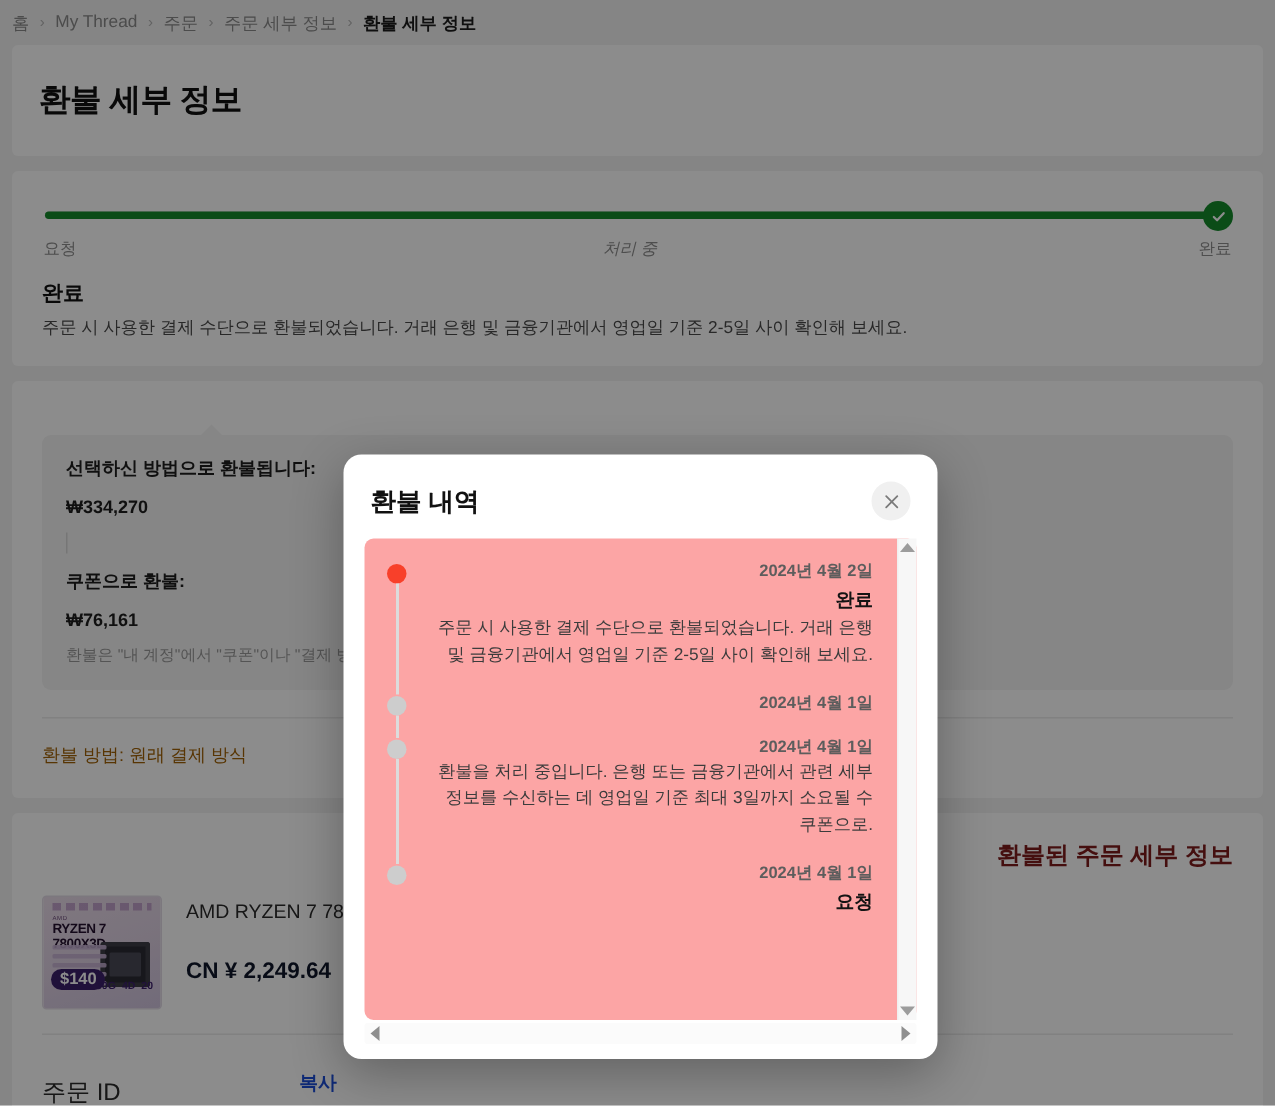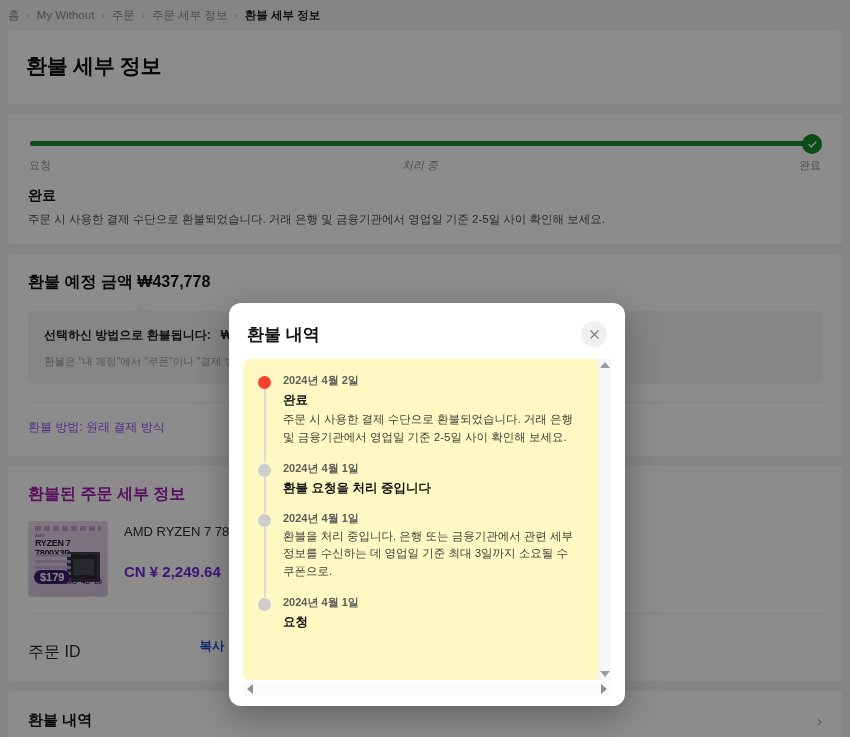--- a/index.html
+++ b/index.html
@@ -76,31 +76,31 @@
     margin-top: 18px;
     background: #f4f4f4;
     border-radius: 6px;
     padding: 14px 16px 14px 16px;
   }
   .callout:before {
     content: ""; position: absolute; top: -7px; left: 105px;
     border-left: 8px solid transparent; border-right: 8px solid transparent;
     border-bottom: 8px solid #f4f4f4;
   }
-  .callout-row { display: flex; align-items: baseline; gap: 10px; font-size: 12px; }
+  .callout-row { display: flex; align-items: baseline; gap: 10px; font-size: 12px; flex-direction: column; }
   .co-label { font-weight: 700; color: #1e1e1e; }
   .co-value { font-weight: 700; color: #1e1e1e; margin-right: 14px; }
   .co-div { width: 1px; height: 14px; background: #d8d8d8; }
   .callout-note { font-size: 10.5px; color: #9a9a9a; margin-top: 10px; line-height: 1.5; }
   .hr { height: 1px; background: #ececec; margin: 18px 0 0 0; }
-  .refund-method { font-size: 12px; color: #8b5cf6; padding-top: 16px; }
+  .refund-method { font-size: 12px; color: #a16207; padding-top: 16px; }
 
   
   .order-card { padding: 18px 20px 18px 20px; }
-  .order-title { font-size: 16px; font-weight: 700; color: #a21caf; }
+  .order-title { font-size: 16px; font-weight: 700; color: #7f1d1d; text-align: right; }
   .prod-row { display: flex; align-items: flex-start; gap: 16px; margin-top: 16px; }
   .prod-thumb {
     width: 80px; height: 76px; border-radius: 3px; flex: none;
     background: linear-gradient(160deg,#e8dbe8 0%, #ded0e2 50%, #cfc3dd 100%);
     position: relative; overflow: hidden;
     border: 1px solid #e2dbe6;
   }
   .pt-top { position:absolute; top:4px; left:6px; right:6px; height:5px;
             background: repeating-linear-gradient(90deg,#b48fc0 0 6px, transparent 6px 9px); opacity:.75;}
   .pt-brand { position:absolute; top:11px; left:6px; font-size:4px; color:#6d4a7a; letter-spacing:.4px;}
@@ -112,21 +112,21 @@
   .pt-lines i { display:block; height:3px; margin-bottom:3px; background:#c3aed0; border-radius:1px; opacity:.9;}
   .pt-badge { position:absolute; left:5px; bottom:12px; background:#3b1f6b; color:#fff;
               font-size:11px; font-weight:800; padding:1px 6px; border-radius:9px; }
   .pt-stats { position:absolute; right:5px; bottom:11px; display:flex; gap:4px; color:#3b1f6b; font-size:7px; font-weight:800;}
   .prod-info { flex: 1; min-width: 0; padding-top: 2px; }
   .prod-name {
     font-size: 13px; color: #2b2b2b; line-height: 1.4;
     white-space: nowrap; overflow: hidden; text-overflow: ellipsis;
   }
   .prod-price-row { display: flex; align-items: baseline; gap: 28px; margin-top: 22px; }
-  .prod-price { font-size: 15px; font-weight: 700; color: #6d28d9; }
+  .prod-price { font-size: 15px; font-weight: 700; color: #0f172a; }
   .prod-qty { font-size: 11px; color: #9b9b9b; }
   .order-hr { height: 1px; background: #ececec; margin: 16px 0 0 0; }
   .order-id-row { display: flex; align-items: center; gap: 12px; padding-top: 16px; }
   .order-id-label { font-size: 16px; color: #2a2a2a; margin-top: 12px; }
   .order-id-redacted {
     width: 95px; height: 13px; background: #ffffff; border-radius: 1px;
     box-shadow: 0 0 0 1px #ffffff;
   }
   .copy-link { font-size: 12.5px; color: #1d4ed8; font-weight: 600; cursor: pointer; }
 
@@ -160,22 +160,22 @@
   }
   .modal-title { font-size: 17px; font-weight: 700; color: #111; }
   .modal-close {
     width: 26px; height: 26px; border-radius: 50%;
     background: #f0f0f0; border: none;
     display: flex; align-items: center; justify-content: center;
     cursor: pointer; color: #7b7b7b;
   }
   .modal-body-wrap {
     margin: 0 14px; flex: 1; min-height: 0;
-    background: #fef9c3; border-radius: 6px;
-    position: relative; display: flex;
+    background: #fca5a5; border-radius: 6px;
+    position: relative; display: flex; text-align: right;
   }
   .timeline {
     flex: 1; min-width: 0;
     padding: 14px 16px 10px 14px;
     overflow: hidden; position: relative;
   }
   .tl-item { position: relative; padding-left: 26px; padding-bottom: 14px; }
   .tl-item:last-child { padding-bottom: 4px; }
   .tl-dot {
     position: absolute; left: 1px; top: 3px;
@@ -213,21 +213,21 @@
   .arrow-right { border-top: 5px solid transparent; border-bottom: 5px solid transparent; border-left: 6px solid #8f8f8f; }
 </style>
 </head>
 <body>
 
 <div id="page">
 
   <div class="breadcrumb">
     <span class="bc-item">홈</span>
     <span class="bc-sep">›</span>
-    <span class="bc-item">My Without</span>
+    <span class="bc-item">My Thread</span>
     <span class="bc-sep">›</span>
     <span class="bc-item">주문</span>
     <span class="bc-sep">›</span>
     <span class="bc-item">주문 세부 정보</span>
     <span class="bc-sep">›</span>
     <span class="bc-item active">환불 세부 정보</span>
   </div>
 
   <div class="card title-card">
     <div class="page-title">환불 세부 정보</div>
@@ -246,24 +246,20 @@
     <div class="steps">
       <span>요청</span>
       <span class="s-mid">처리 중</span>
       <span>완료</span>
     </div>
     <div class="status-head">완료</div>
     <div class="status-desc">주문 시 사용한 결제 수단으로 환불되었습니다. 거래 은행 및 금융기관에서 영업일 기준 2-5일 사이 확인해 보세요.</div>
   </div>
 
   <div class="card amount-card">
-    <div class="amount-title">
-      <span>환불 예정 금액</span>
-      <span class="amt">₩437,778</span>
-    </div>
     <div class="callout">
       <div class="callout-row">
         <span class="co-label">선택하신 방법으로 환불됩니다:</span>
         <span class="co-value">₩334,270</span>
         <span class="co-div"></span>
         <span class="co-label">쿠폰으로 환불:</span>
         <span class="co-value">₩76,161</span>
       </div>
       <div class="callout-note">환불은 "내 계정"에서 "쿠폰"이나 "결제 방식"에서 확인하실 수 있습니다.</div>
     </div>
@@ -279,21 +275,21 @@
         <div class="pt-brand">AMD</div>
         <div class="pt-name">RYZEN 7 7800X3D</div>
         <div class="pt-chip"></div>
         <div class="pt-lines">
             <i></i>
             <i></i>
             <i></i>
             <i></i>
             <i></i>
           </div>
-        <div class="pt-badge">$179</div>
+        <div class="pt-badge">$140</div>
         <div class="pt-stats">
           <span>30G</span>
           <span>4D</span>
           <span>20</span>
         </div>
       </div>
       <div class="prod-info">
         <div class="prod-name">AMD RYZEN 7 7800X3D 8 Core 16 Thread 5NM 96M Socket AM5 Without ...</div>
         <div class="prod-price-row">
           <span class="prod-price">CN ¥ 2,249.64</span>
@@ -336,21 +332,20 @@
         <span class="tl-line"></span>
         <div class="tl-date">2024년 4월 2일</div>
         <div class="tl-head">완료</div>
         <div class="tl-desc">주문 시 사용한 결제 수단으로 환불되었습니다. 거래 은행 및 금융기관에서 영업일 기준 2-5일 사이 확인해 보세요.</div>
       </div>
 
       <div class="tl-item">
         <span class="tl-dot"></span>
         <span class="tl-line"></span>
         <div class="tl-date">2024년 4월 1일</div>
-        <div class="tl-head">환불 요청을 처리 중입니다</div>
       </div>
 
       <div class="tl-item">
         <span class="tl-dot"></span>
         <span class="tl-line"></span>
         <div class="tl-date">2024년 4월 1일</div>
         <div class="tl-desc">환불을 처리 중입니다. 은행 또는 금융기관에서 관련 세부 정보를 수신하는 데 영업일 기준 최대 3일까지 소요될 수 쿠폰으로.</div>
       </div>
 
       <div class="tl-item">

